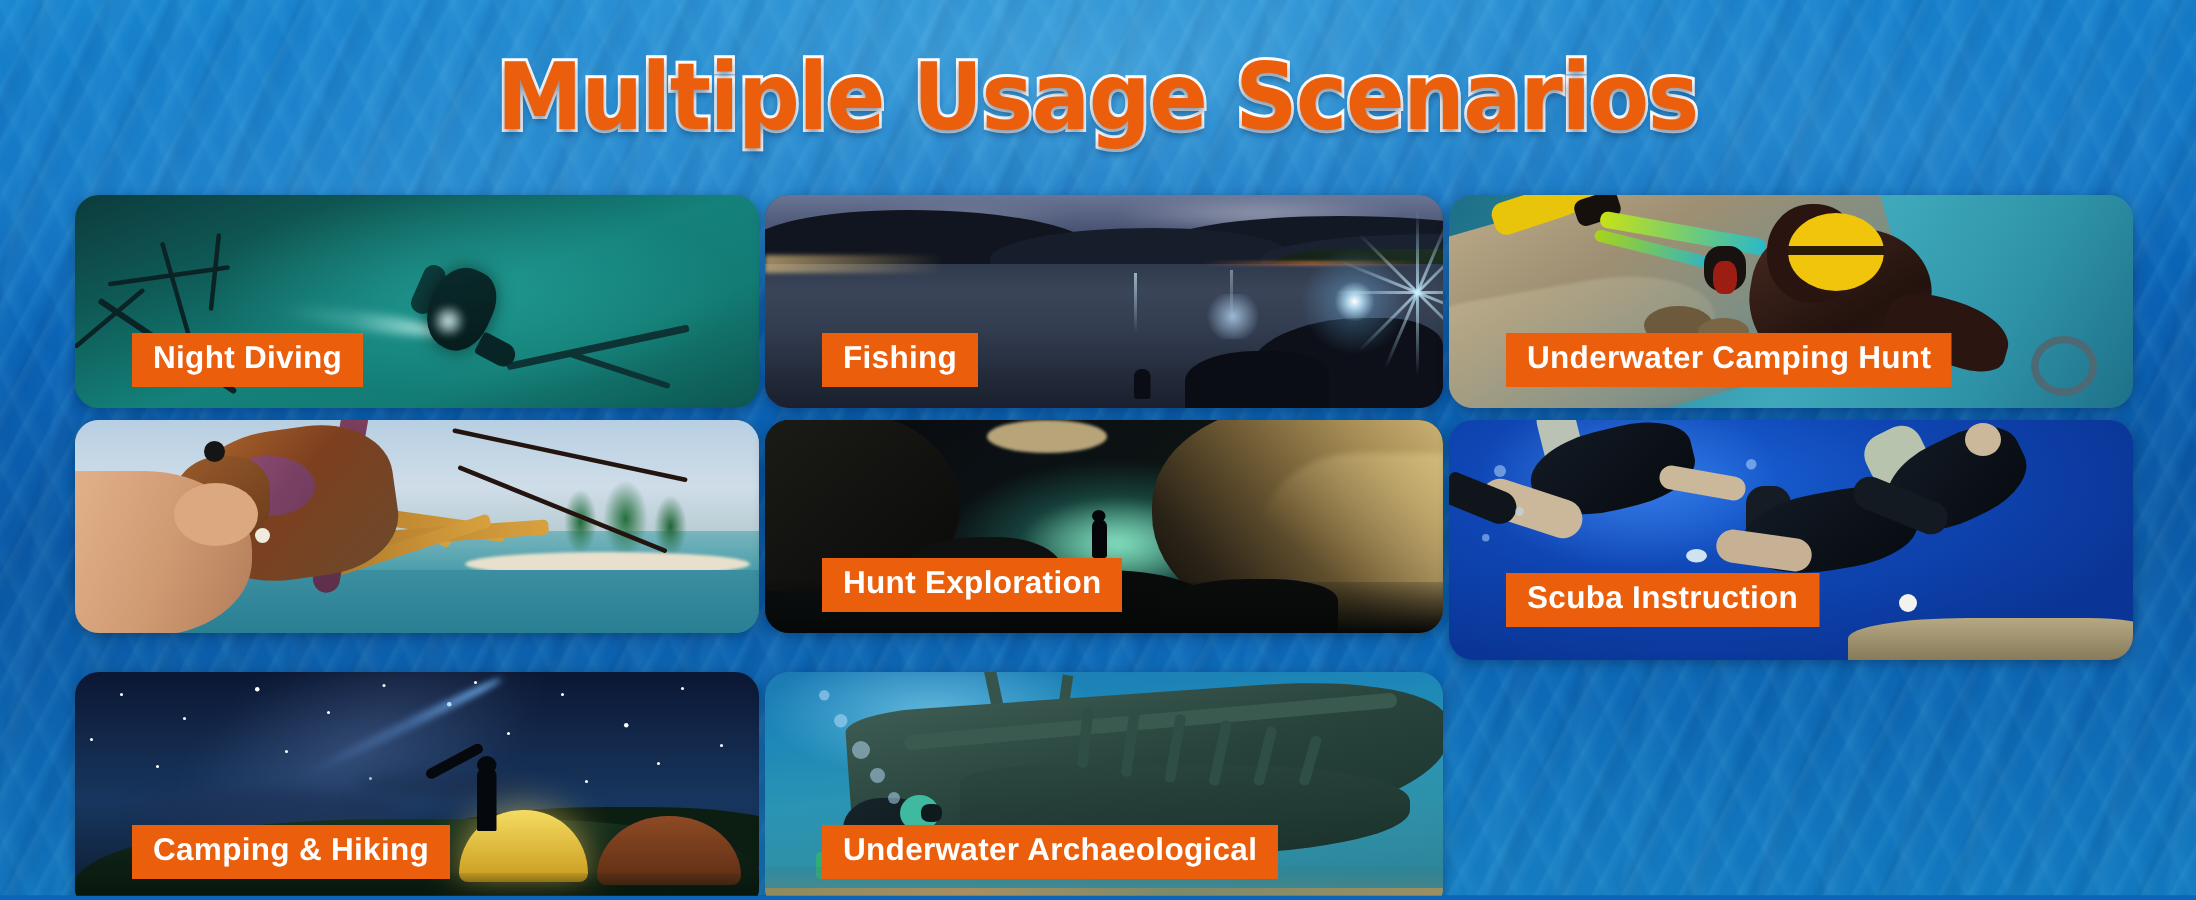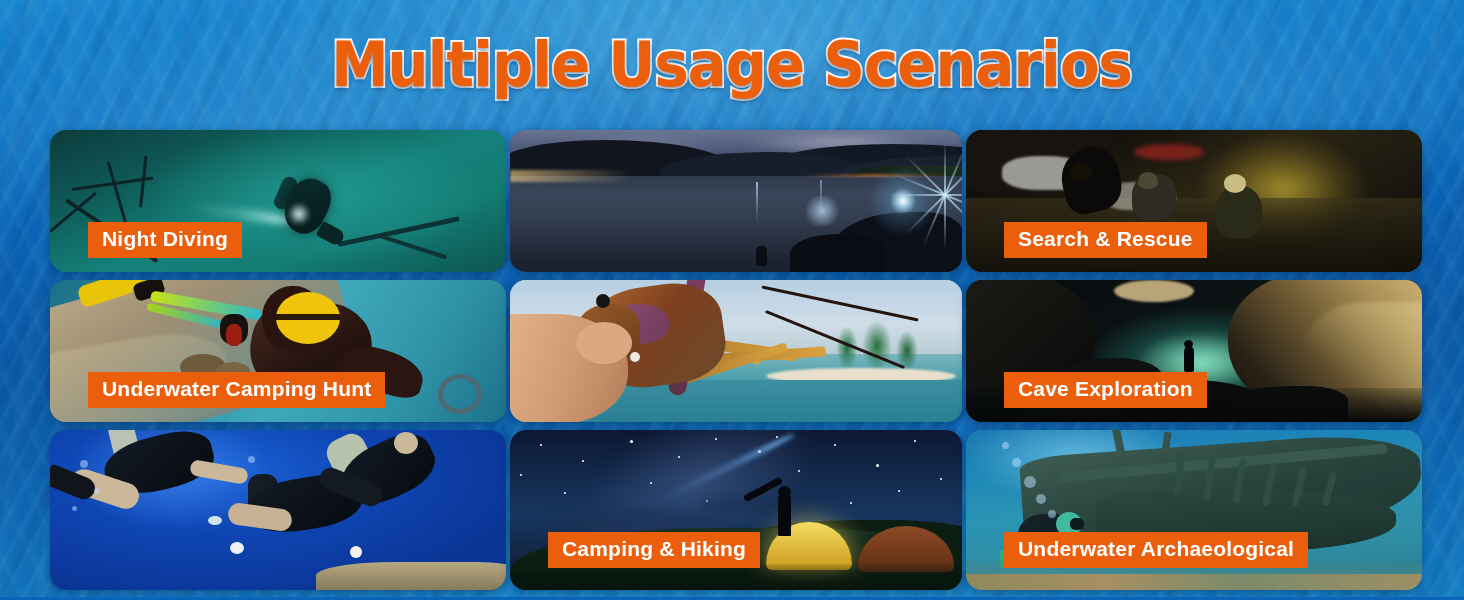--- a/index.html
+++ b/index.html
@@ -314,39 +314,23 @@
         <div class="fs-glow2"></div>
         <div class="fs-person"></div>
         <div class="fs-star"></div>
         <div class="fs-ray" style="transform:rotate(0deg)"></div>
         <div class="fs-ray" style="transform:rotate(45deg)"></div>
         <div class="fs-ray" style="transform:rotate(90deg)"></div>
         <div class="fs-ray" style="transform:rotate(135deg)"></div>
         <div class="fs-ray" style="transform:rotate(22deg)"></div>
         <div class="fs-ray" style="transform:rotate(113deg)"></div>
       </div>
-    </div>
-
-    <div class="cell">
-      <div class="scene s-rescue">
-        <div class="sr-r1"></div>
-        <div class="sr-lamp"></div>
-        <div class="sr-water"></div>
-        <div class="sr-red"></div>
-        <div class="sr-white"></div>
-        <div class="sr-white2"></div>
-        <div class="sr-p1"></div>
-        <div class="sr-p1h"></div>
-        <div class="sr-p2"></div>
-        <div class="sr-p2h"></div>
-        <div class="sr-p3"></div>
-        <div class="sr-p3h"></div>
-      </div>
-      <div class="badge">Search &amp; Rescue</div>
-    </div>
+      <div class="badge">Fishing</div>
+    </div>
+
 
     <div class="cell">
       <div class="scene s-treasure">
         <div class="tr-sand"></div>
         <div class="tr-sand2"></div>
         <div class="tr-rock"></div>
         <div class="tr-rock2"></div>
         <div class="tr-fin1"></div>
         <div class="tr-fin1b"></div>
         <div class="tr-rod"></div>
@@ -397,21 +381,21 @@
         <div class="cv-wallR"></div>
         <div class="cv-wallR2"></div>
         <div class="cv-wallL"></div>
         <div class="cv-rock1"></div>
         <div class="cv-rock2"></div>
         <div class="cv-rock3"></div>
         <div class="cv-person"></div>
         <div class="cv-phead"></div>
         <div class="cv-floor"></div>
       </div>
-      <div class="badge">Cave Exploration</div>
+      <div class="badge">Hunt Exploration</div>
     </div>
 
     <div class="cell row3-cell" style="height:160px">
       <div class="scene s-scuba">
         <div class="sc-light"></div>
         <div class="dv sc-d1t"></div>
         <div class="dv dv-b sc-d1"></div>
         <div class="dv sc-d1l"></div>
         <div class="dv sc-d1f"></div>
         <div class="dv sc-arm1"></div>
@@ -424,20 +408,21 @@
         <div class="dv sc-d3l"></div>
         <div class="sc-fish"></div>
         <div class="sc-fish2"></div>
         <div class="sc-fish3"></div>
         <div class="sc-reef"></div>
         <div class="bub" style="width:8px;height:8px;left:30px;top:30px"></div>
         <div class="bub" style="width:6px;height:6px;left:44px;top:58px"></div>
         <div class="bub" style="width:5px;height:5px;left:22px;top:76px"></div>
         <div class="bub" style="width:7px;height:7px;left:198px;top:26px"></div>
       </div>
+      <div class="badge" style="bottom:22px">Scuba Instruction</div>
     </div>
 
     <div class="cell row3-cell" style="height:160px">
       <div class="scene s-camp">
         <div class="cp-sky"></div>
         <div class="cp-milky"></div>
         <div class="st" style="width:2px;height:2px;left:30px;top:14px"></div>
         <div class="st" style="width:2px;height:2px;left:72px;top:30px"></div>
         <div class="st" style="width:3px;height:3px;left:120px;top:10px"></div>
         <div class="st" style="width:2px;height:2px;left:168px;top:26px"></div>

